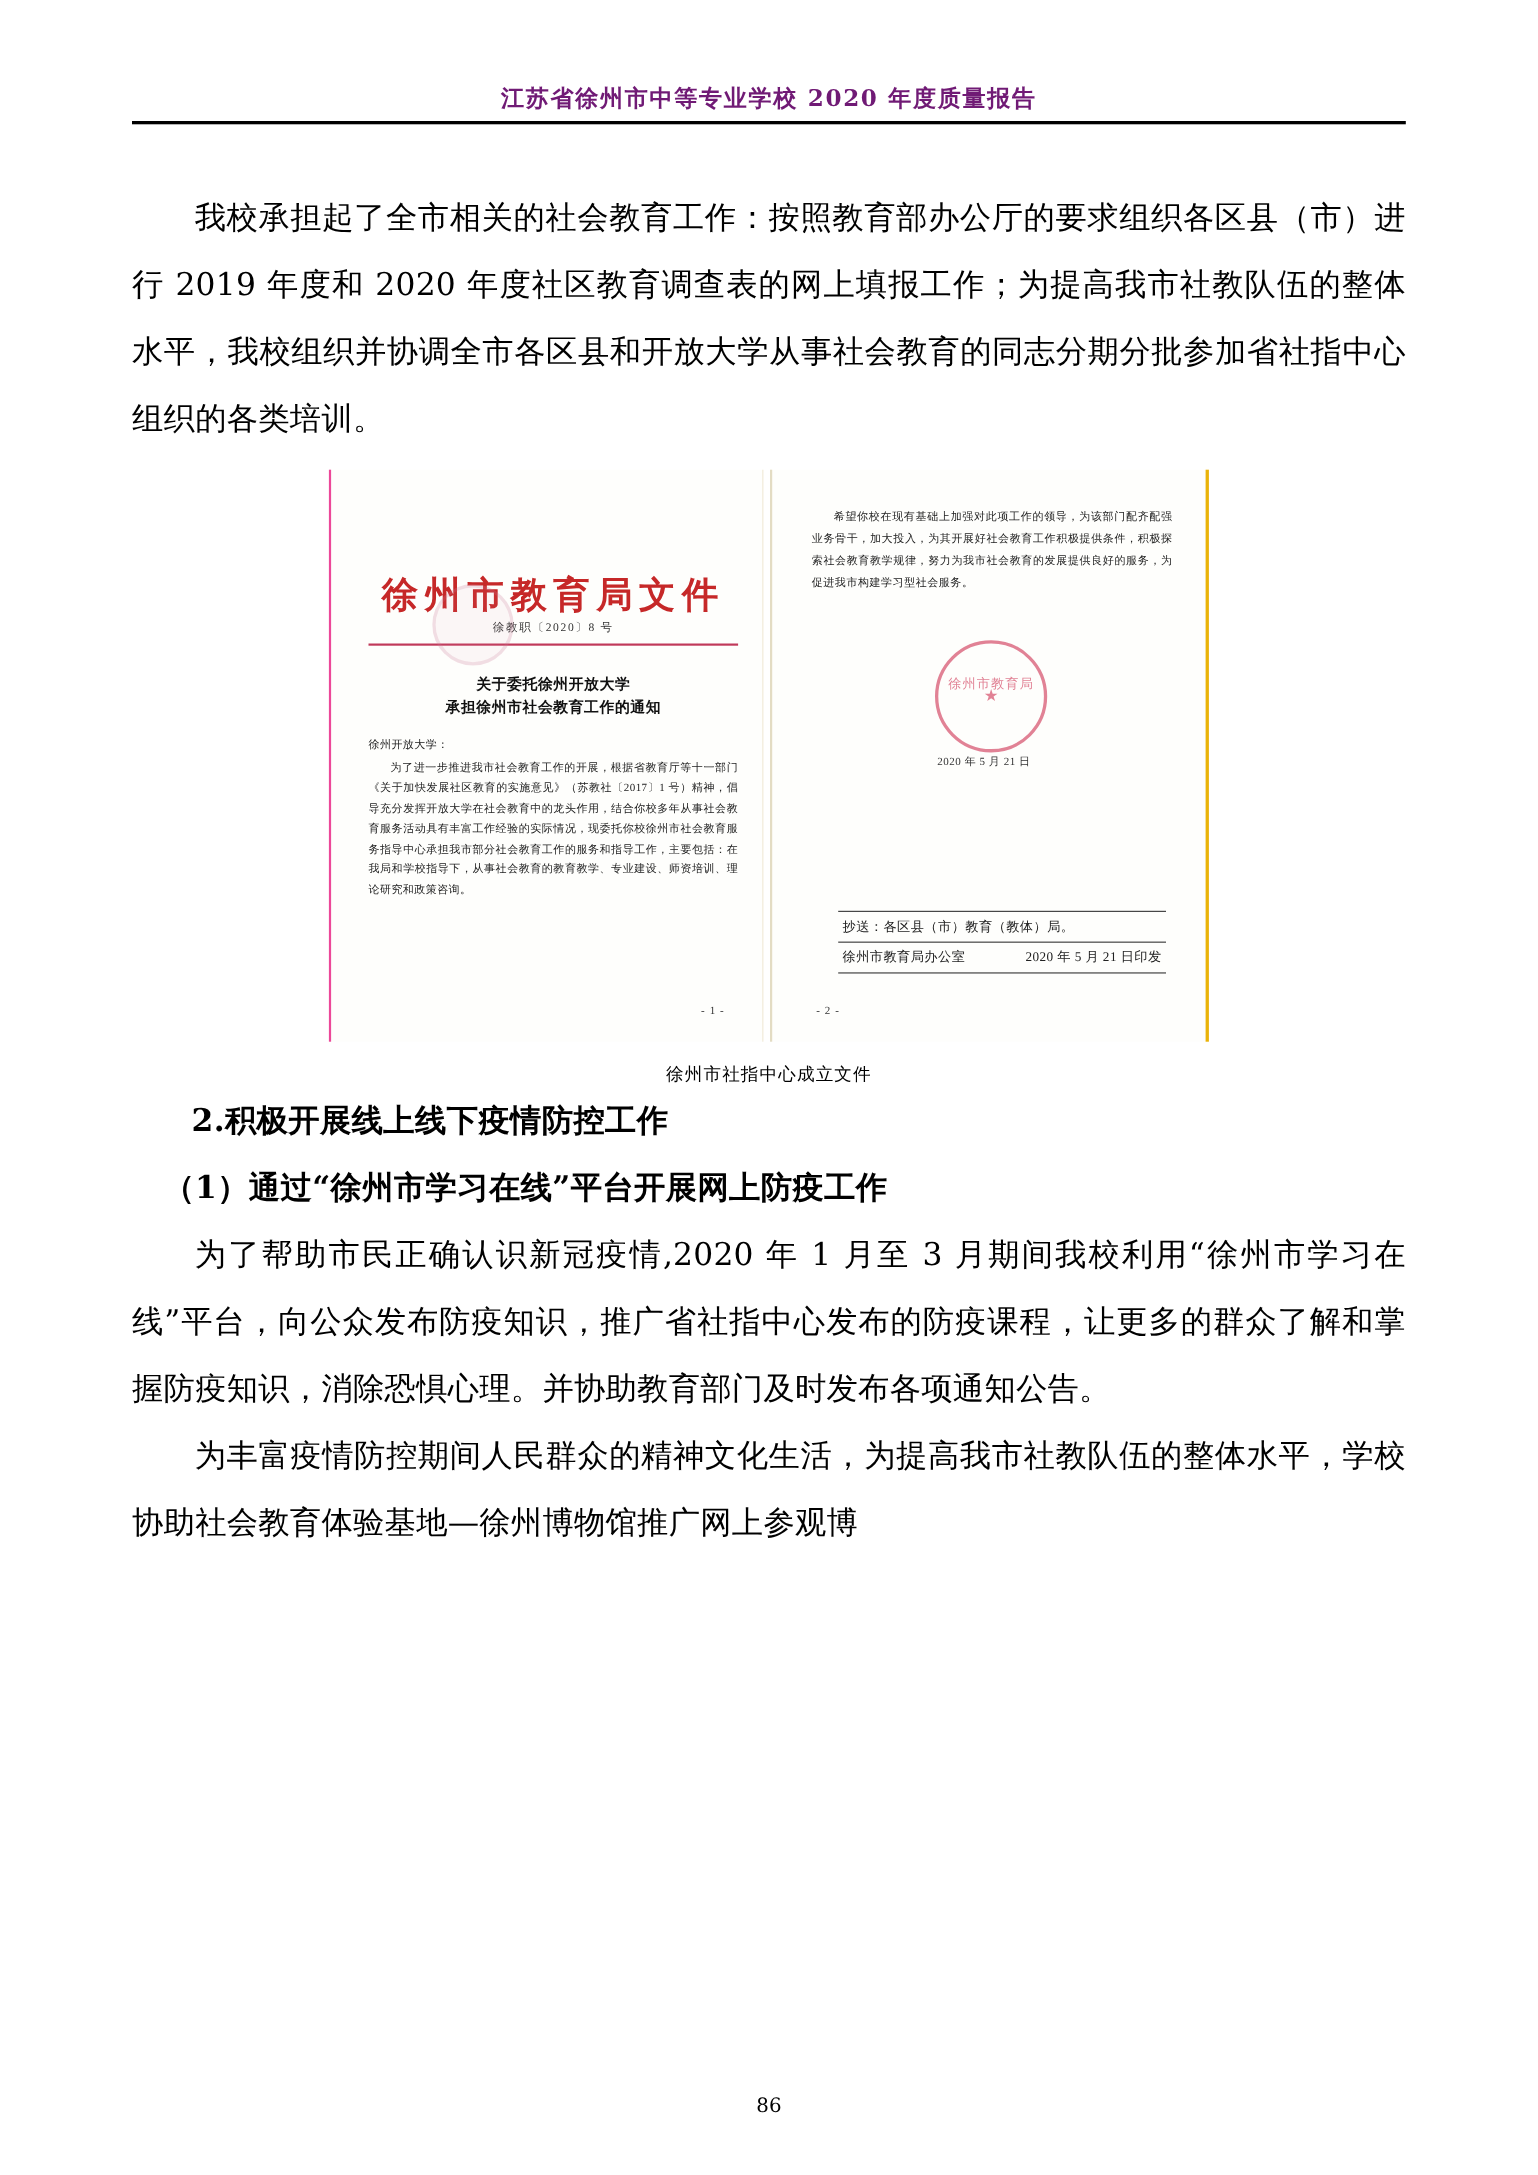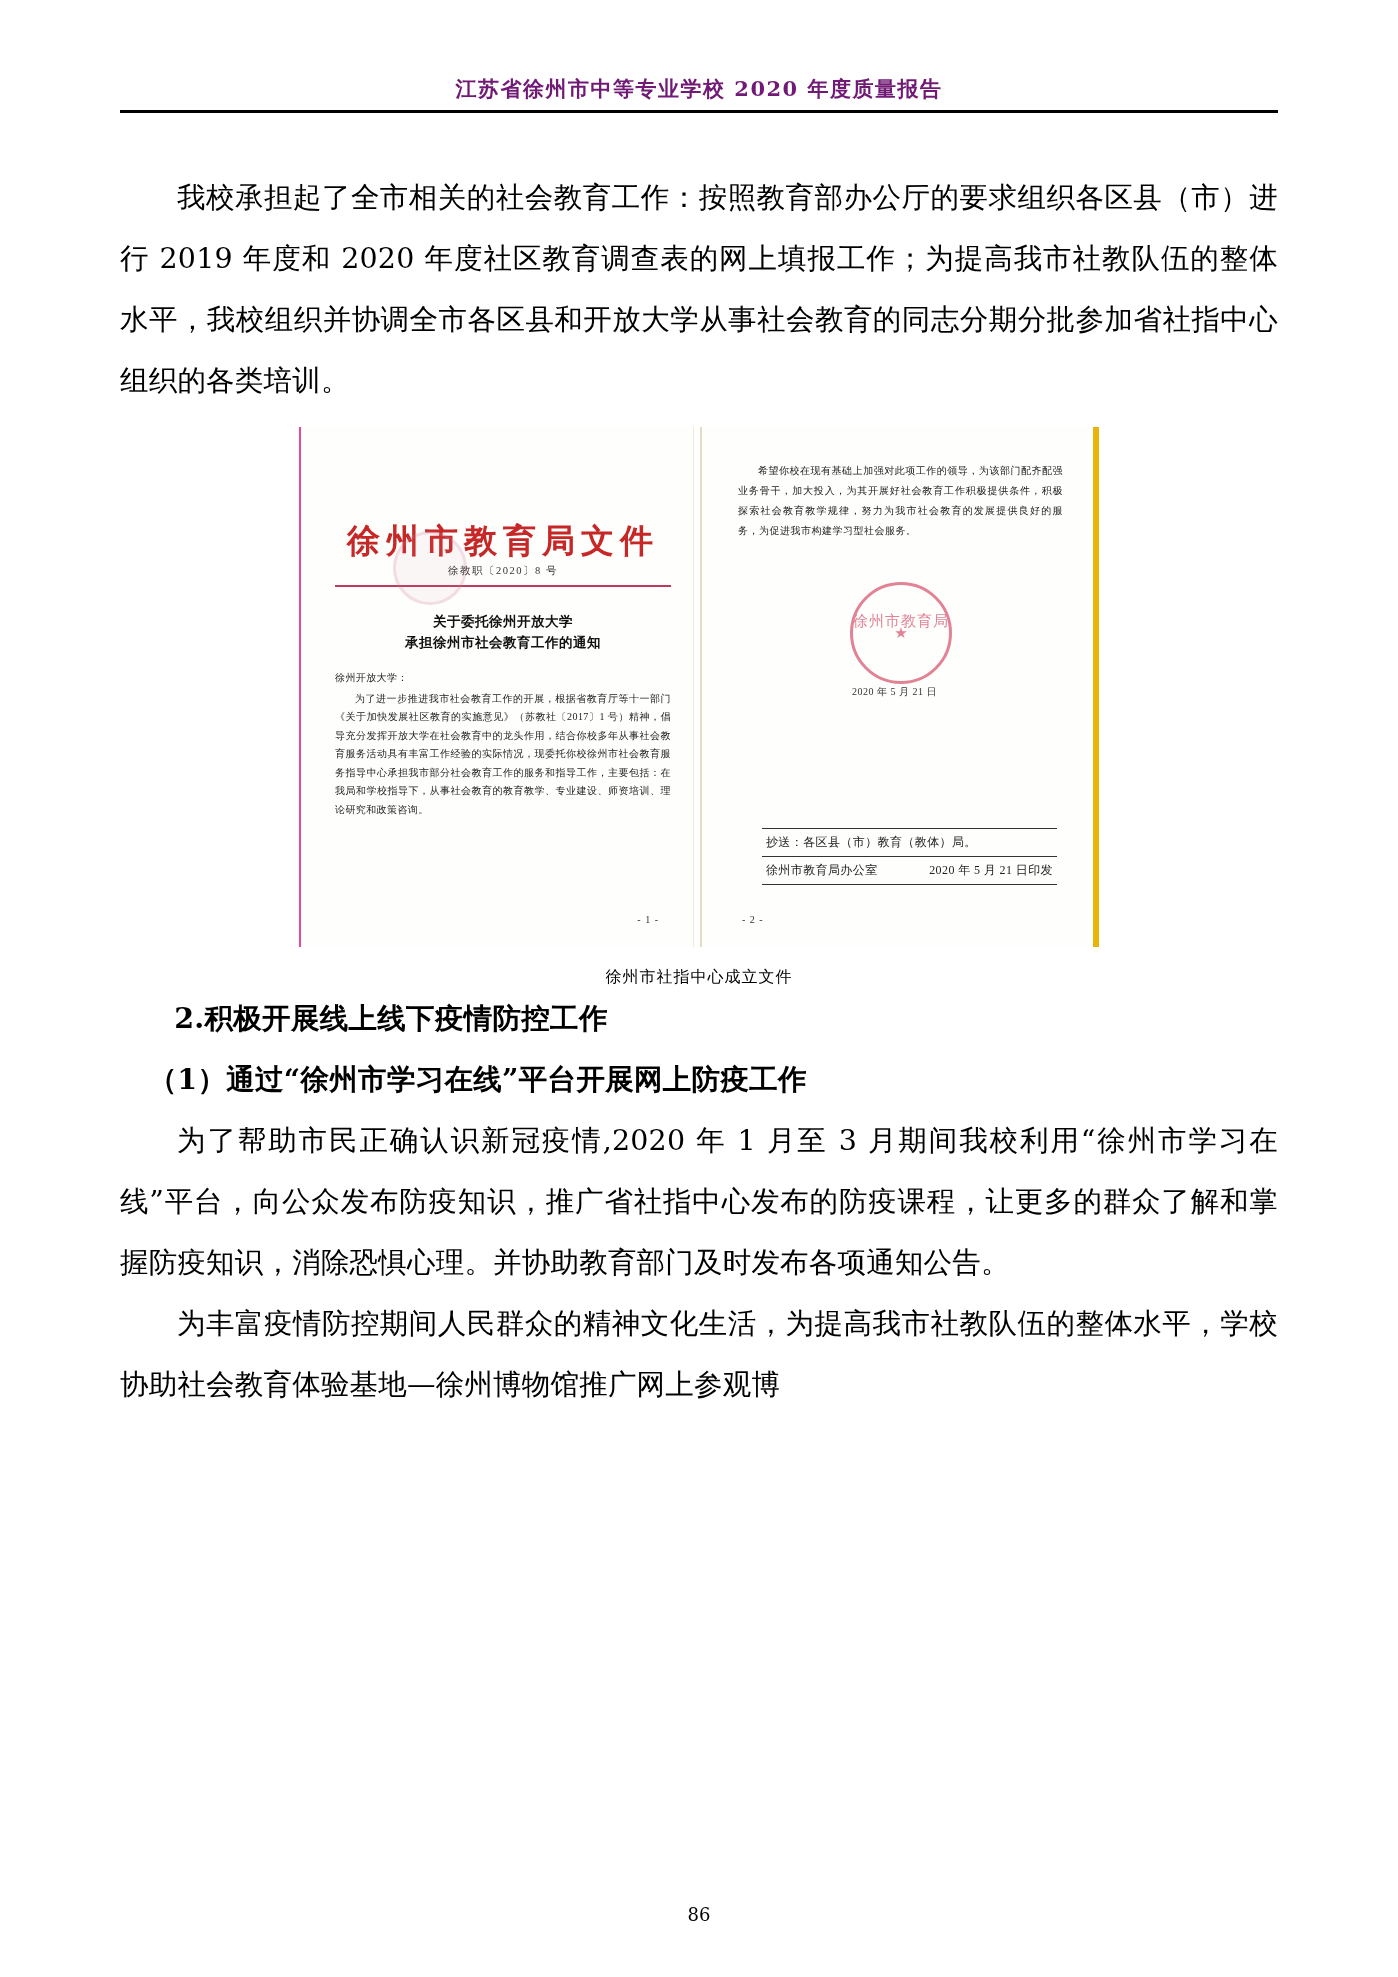--- a/index.html
+++ b/index.html
@@ -92,21 +92,21 @@
     width: 398px;
     height: 520px;
     border-left: 2px solid #ec4899;
     border-right: 1px solid #efe9d6;
     padding: 0 22px 0 34px;
   }
   .scan-right {
     width: 402px;
     height: 520px;
     border-left: 2px solid #e3dcc3;
-    border-right: 6px solid #eab308;
+    border-right: 3px solid #eab308;
     padding: 0 30px 0 36px;
   }
   .scan-gap {
     width: 6px;
     height: 520px;
     background: #ffffff;
   }
 
   .doc-red-title {
     color: #c62828;
@@ -192,21 +192,21 @@
     height: 96px;
     border-radius: 50%;
     border: 3.5px solid #d6536e;
     opacity: 0.72;
   }
   .seal-stamp .seal-inner-text {
     position: absolute;
     left: 0; right: 0;
     top: 30px;
     text-align: center;
-    font-size: 15px;
+    font-size: 12px;
     color: #d6536e;
     letter-spacing: 1px;
     line-height: 13px;
   }
   .seal-star {
     position: absolute;
     left: 50%;
     top: 50%;
     transform: translate(-50%,-50%);
     color: #d6536e;

